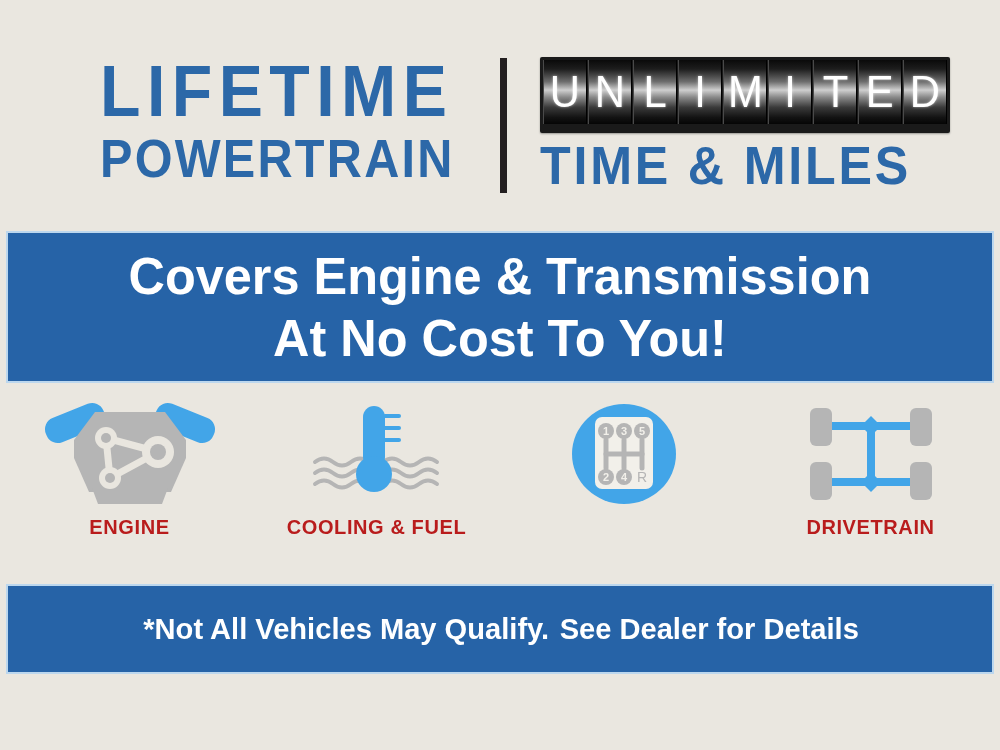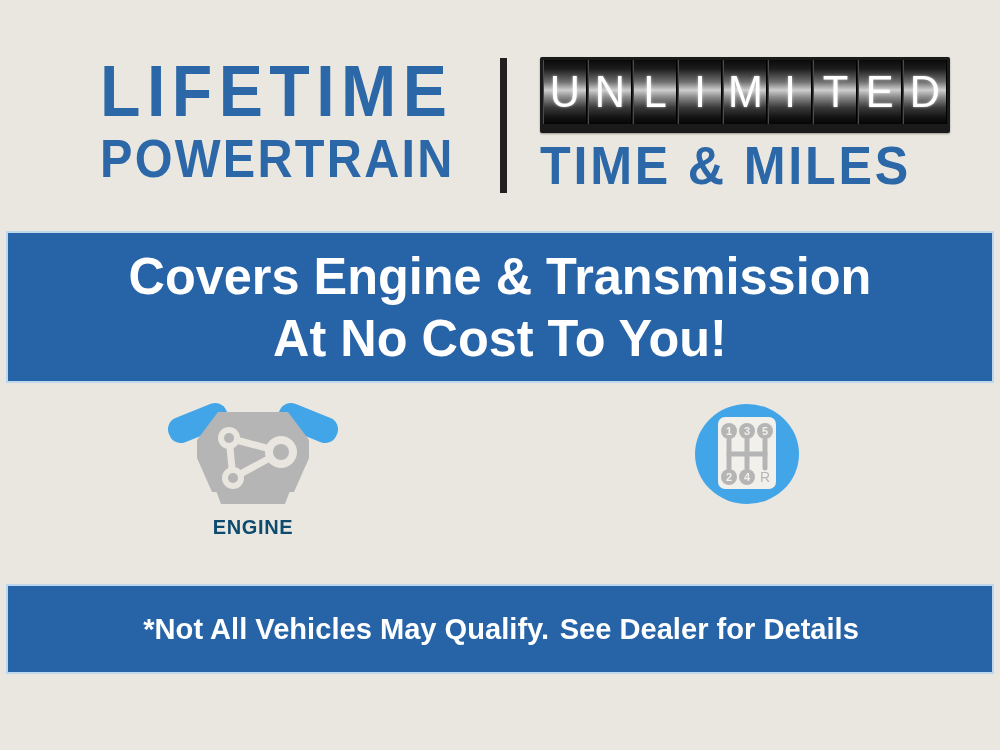--- a/index.html
+++ b/index.html
@@ -173,21 +173,21 @@
     justify-content: flex-start;
   }
   .icon-art {
     height: 108px;
     display: flex;
     align-items: center;
     justify-content: center;
   }
   .icon-label {
     margin-top: 8px;
-    color: #0c4a6e;
+    color: #b91c1c;
     font-family: "Liberation Sans", sans-serif;
     font-size: 20px;
     font-weight: bold;
     letter-spacing: 0.6px;
     white-space: nowrap;
   }
 
   
   .banner-footer {
     position: absolute;
@@ -286,20 +286,45 @@
           <circle cx="66" cy="38" r="5" fill="#b5b5b5"></circle>
           <circle cx="118" cy="52" r="16" fill="#e9e6df"></circle>
           <circle cx="118" cy="52" r="8" fill="#b5b5b5"></circle>
           <circle cx="70" cy="78" r="11" fill="#e9e6df"></circle>
           <circle cx="70" cy="78" r="5" fill="#b5b5b5"></circle>
         </svg>
       </div>
       <div class="icon-label">ENGINE</div>
     </div>
 
+    <div class="icon-cell">
+      <div class="icon-art">
+        <svg width="180" height="108" viewBox="0 0 180 108" xmlns="http://www.w3.org/2000/svg">
+
+          <g stroke="#b5b5b5" stroke-width="4" fill="none" stroke-linecap="round">
+            <path d="M28 62 q9 -7 18 0 q9 7 18 0 q9 -7 18 0"></path>
+            <path d="M28 73 q9 -7 18 0 q9 7 18 0 q9 -7 18 0"></path>
+            <path d="M28 84 q9 -7 18 0 q9 7 18 0 q9 -7 18 0"></path>
+            <path d="M96 62 q9 -7 18 0 q9 7 18 0 q9 -7 18 0"></path>
+            <path d="M96 73 q9 -7 18 0 q9 7 18 0 q9 -7 18 0"></path>
+            <path d="M96 84 q9 -7 18 0 q9 7 18 0 q9 -7 18 0"></path>
+          </g>
+
+          <rect x="76" y="6" width="22" height="62" rx="11" ry="11" fill="#42a5e8"></rect>
+          <circle cx="87" cy="74" r="18" fill="#42a5e8"></circle>
+
+          <g stroke="#42a5e8" stroke-width="4" stroke-linecap="round">
+            <line x1="98" y1="16" x2="112" y2="16"></line>
+            <line x1="98" y1="28" x2="112" y2="28"></line>
+            <line x1="98" y1="40" x2="112" y2="40"></line>
+          </g>
+        </svg>
+      </div>
+      <div class="icon-label">COOLING &amp; FUEL</div>
+    </div>
 
     <div class="icon-cell">
       <div class="icon-art">
         <svg width="140" height="108" viewBox="0 0 140 108" xmlns="http://www.w3.org/2000/svg">
 
           <ellipse cx="70" cy="54" rx="52" ry="50" fill="#42a5e8"></ellipse>
 
           <rect x="41" y="17" width="58" height="72" rx="7" ry="7" fill="#f2f0ea"></rect>
 
           <g stroke="#b5b5b5" stroke-width="5" stroke-linecap="round" fill="none">
@@ -322,20 +347,43 @@
             <circle cx="52" cy="77" r="8" fill="#b5b5b5"></circle>
             <text x="52" y="81" font-family="Liberation Sans, sans-serif" font-size="11" font-weight="bold" fill="#f2f0ea" text-anchor="middle">2</text>
             <circle cx="70" cy="77" r="8" fill="#b5b5b5"></circle>
             <text x="70" y="81" font-family="Liberation Sans, sans-serif" font-size="11" font-weight="bold" fill="#f2f0ea" text-anchor="middle">4</text>
             <text x="88" y="82" font-family="Liberation Sans, sans-serif" font-size="14" font-weight="normal" fill="#b5b5b5" text-anchor="middle">R</text>
           </g>
         </svg>
       </div>
     </div>
 
+    <div class="icon-cell">
+      <div class="icon-art">
+        <svg width="150" height="108" viewBox="0 0 150 108" xmlns="http://www.w3.org/2000/svg">
+
+          <g fill="#42a5e8">
+            <rect x="34" y="22" width="82" height="8" rx="2"></rect>
+            <rect x="34" y="78" width="82" height="8" rx="2"></rect>
+            <rect x="71" y="26" width="8" height="56" rx="2"></rect>
+          </g>
+
+          <polygon points="75,16 85,26 75,36 65,26" fill="#42a5e8"></polygon>
+          <polygon points="75,72 85,82 75,92 65,82" fill="#42a5e8"></polygon>
+
+          <g fill="#b5b5b5">
+            <rect x="14" y="8" width="22" height="38" rx="6" ry="6"></rect>
+            <rect x="114" y="8" width="22" height="38" rx="6" ry="6"></rect>
+            <rect x="14" y="62" width="22" height="38" rx="6" ry="6"></rect>
+            <rect x="114" y="62" width="22" height="38" rx="6" ry="6"></rect>
+          </g>
+        </svg>
+      </div>
+      <div class="icon-label">DRIVETRAIN</div>
+    </div>
   </div>
 
   <div class="banner-footer">
     <div class="banner-footer-line">*Not All Vehicles May Qualify.</div>
     <div class="banner-footer-line">See Dealer for Details</div>
   </div>
 
 </div>
 
 </body></html>

